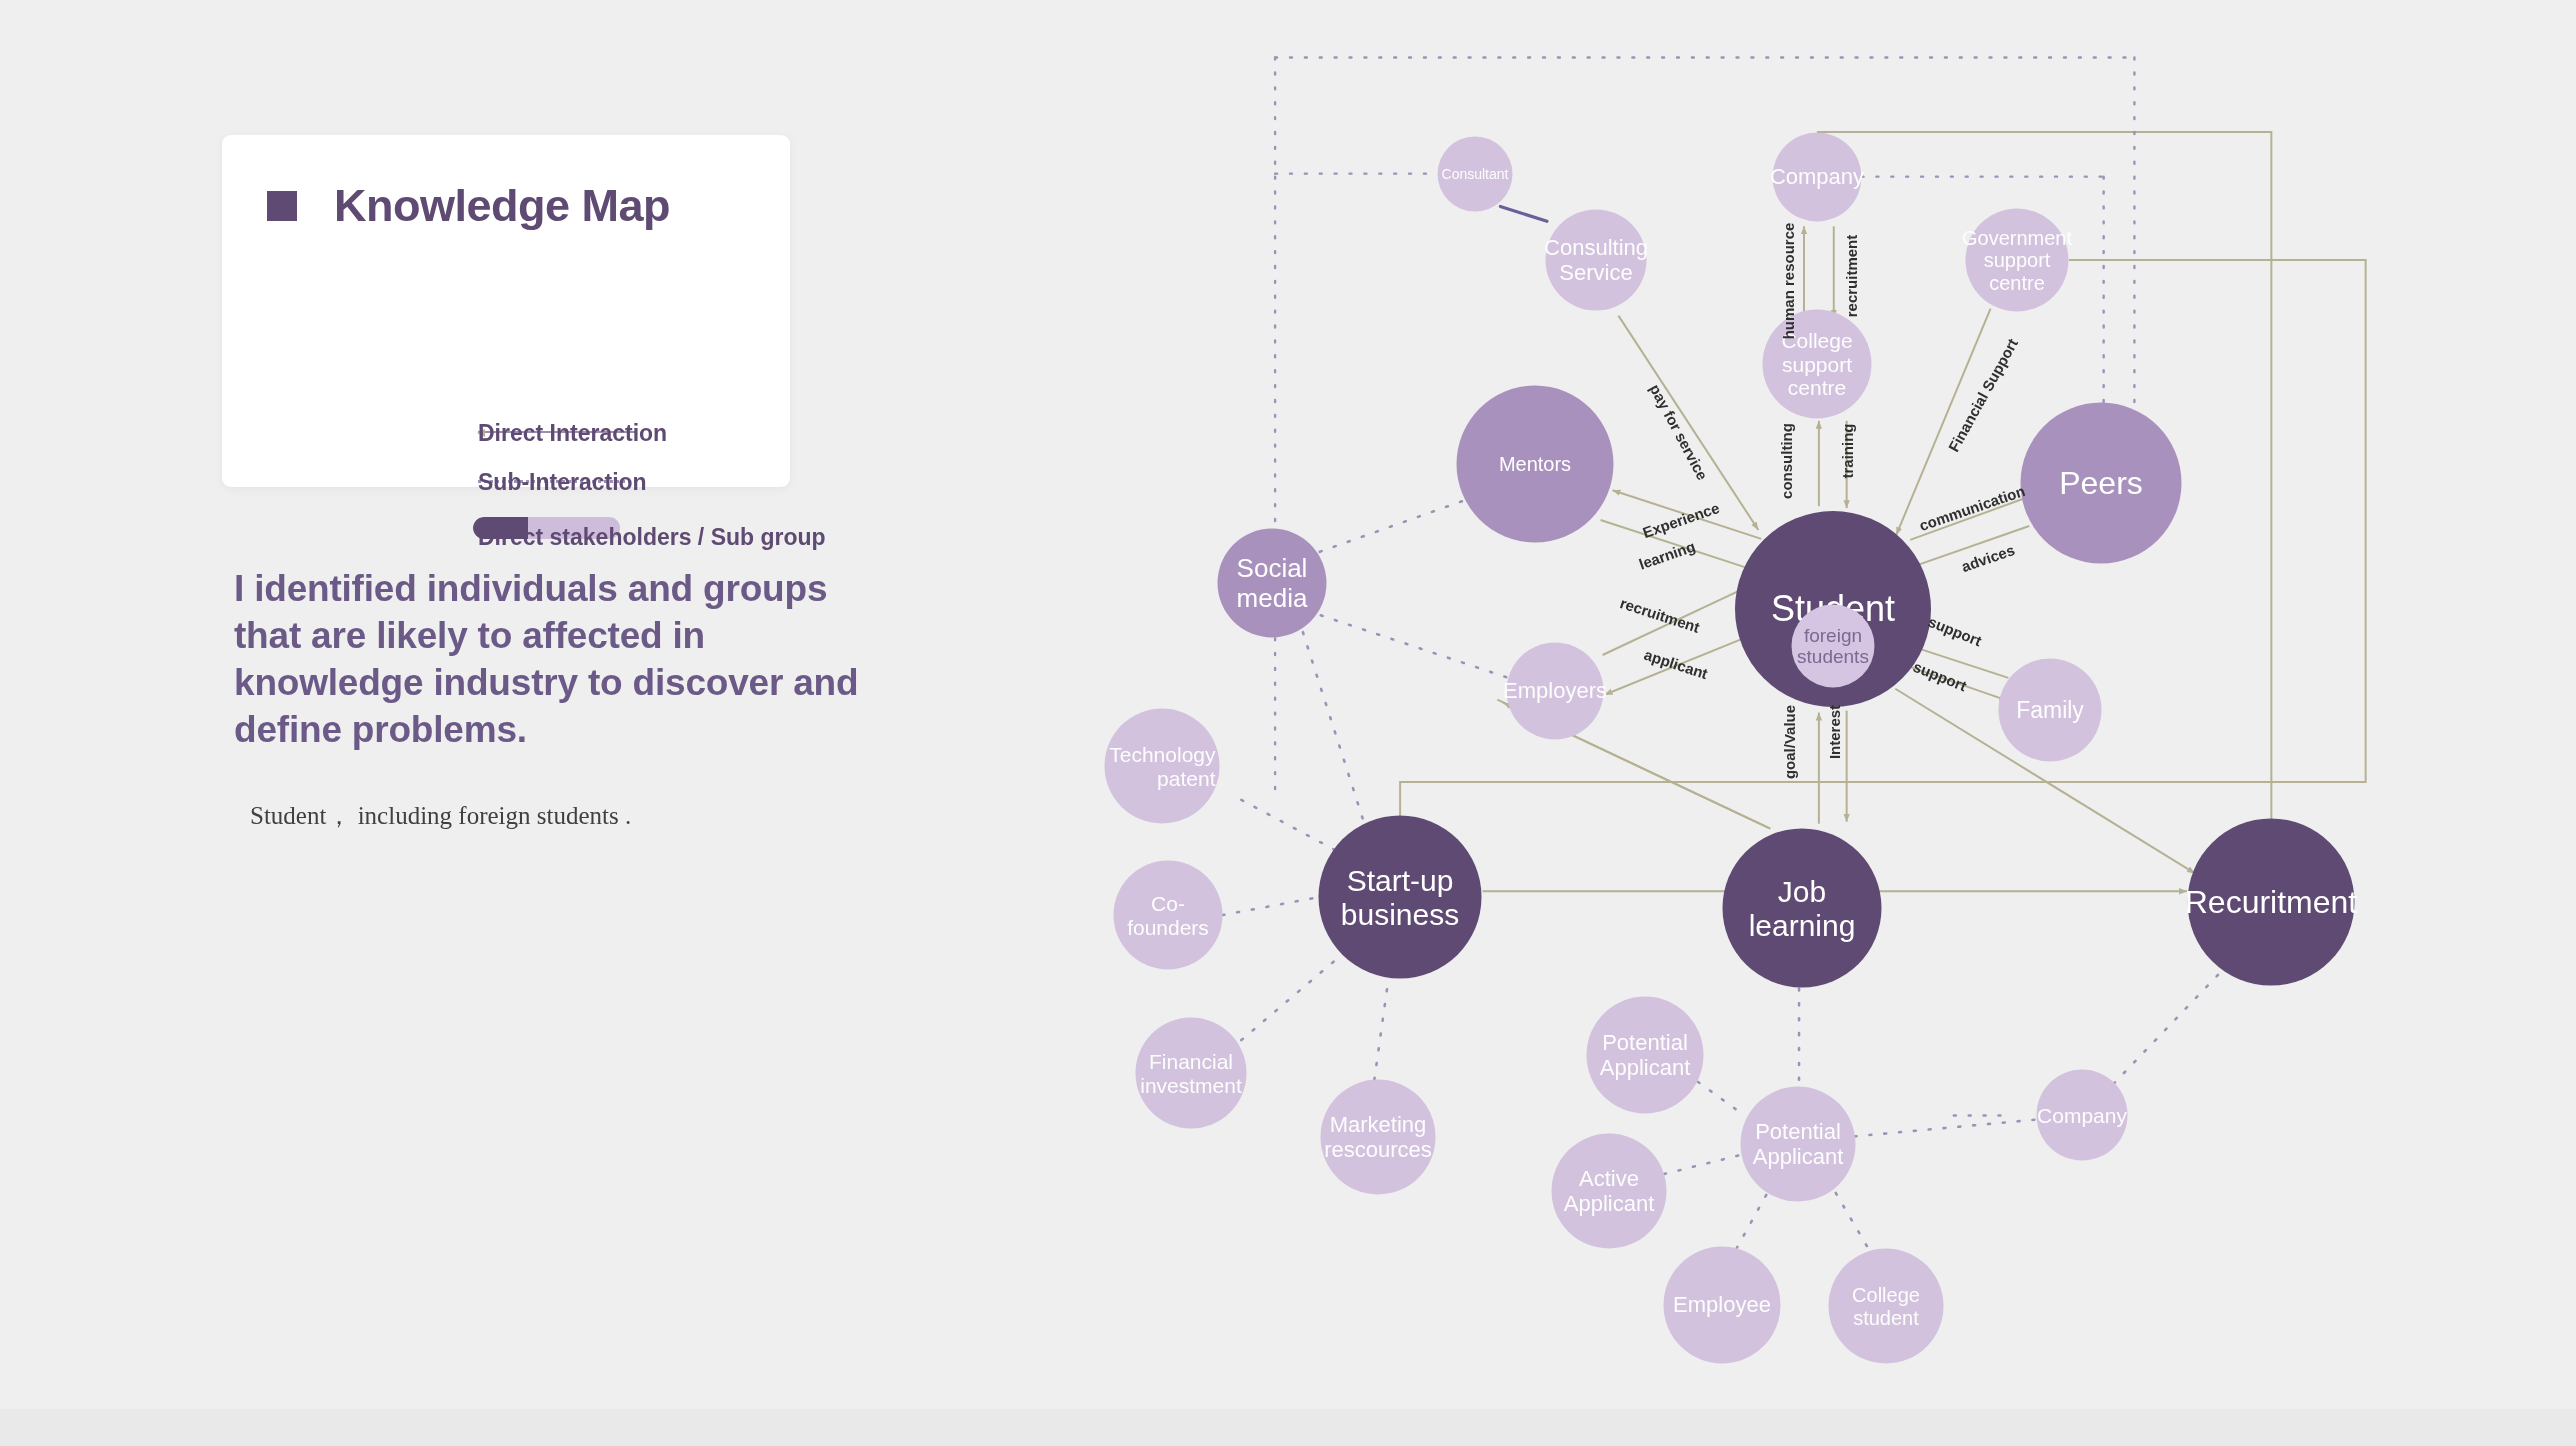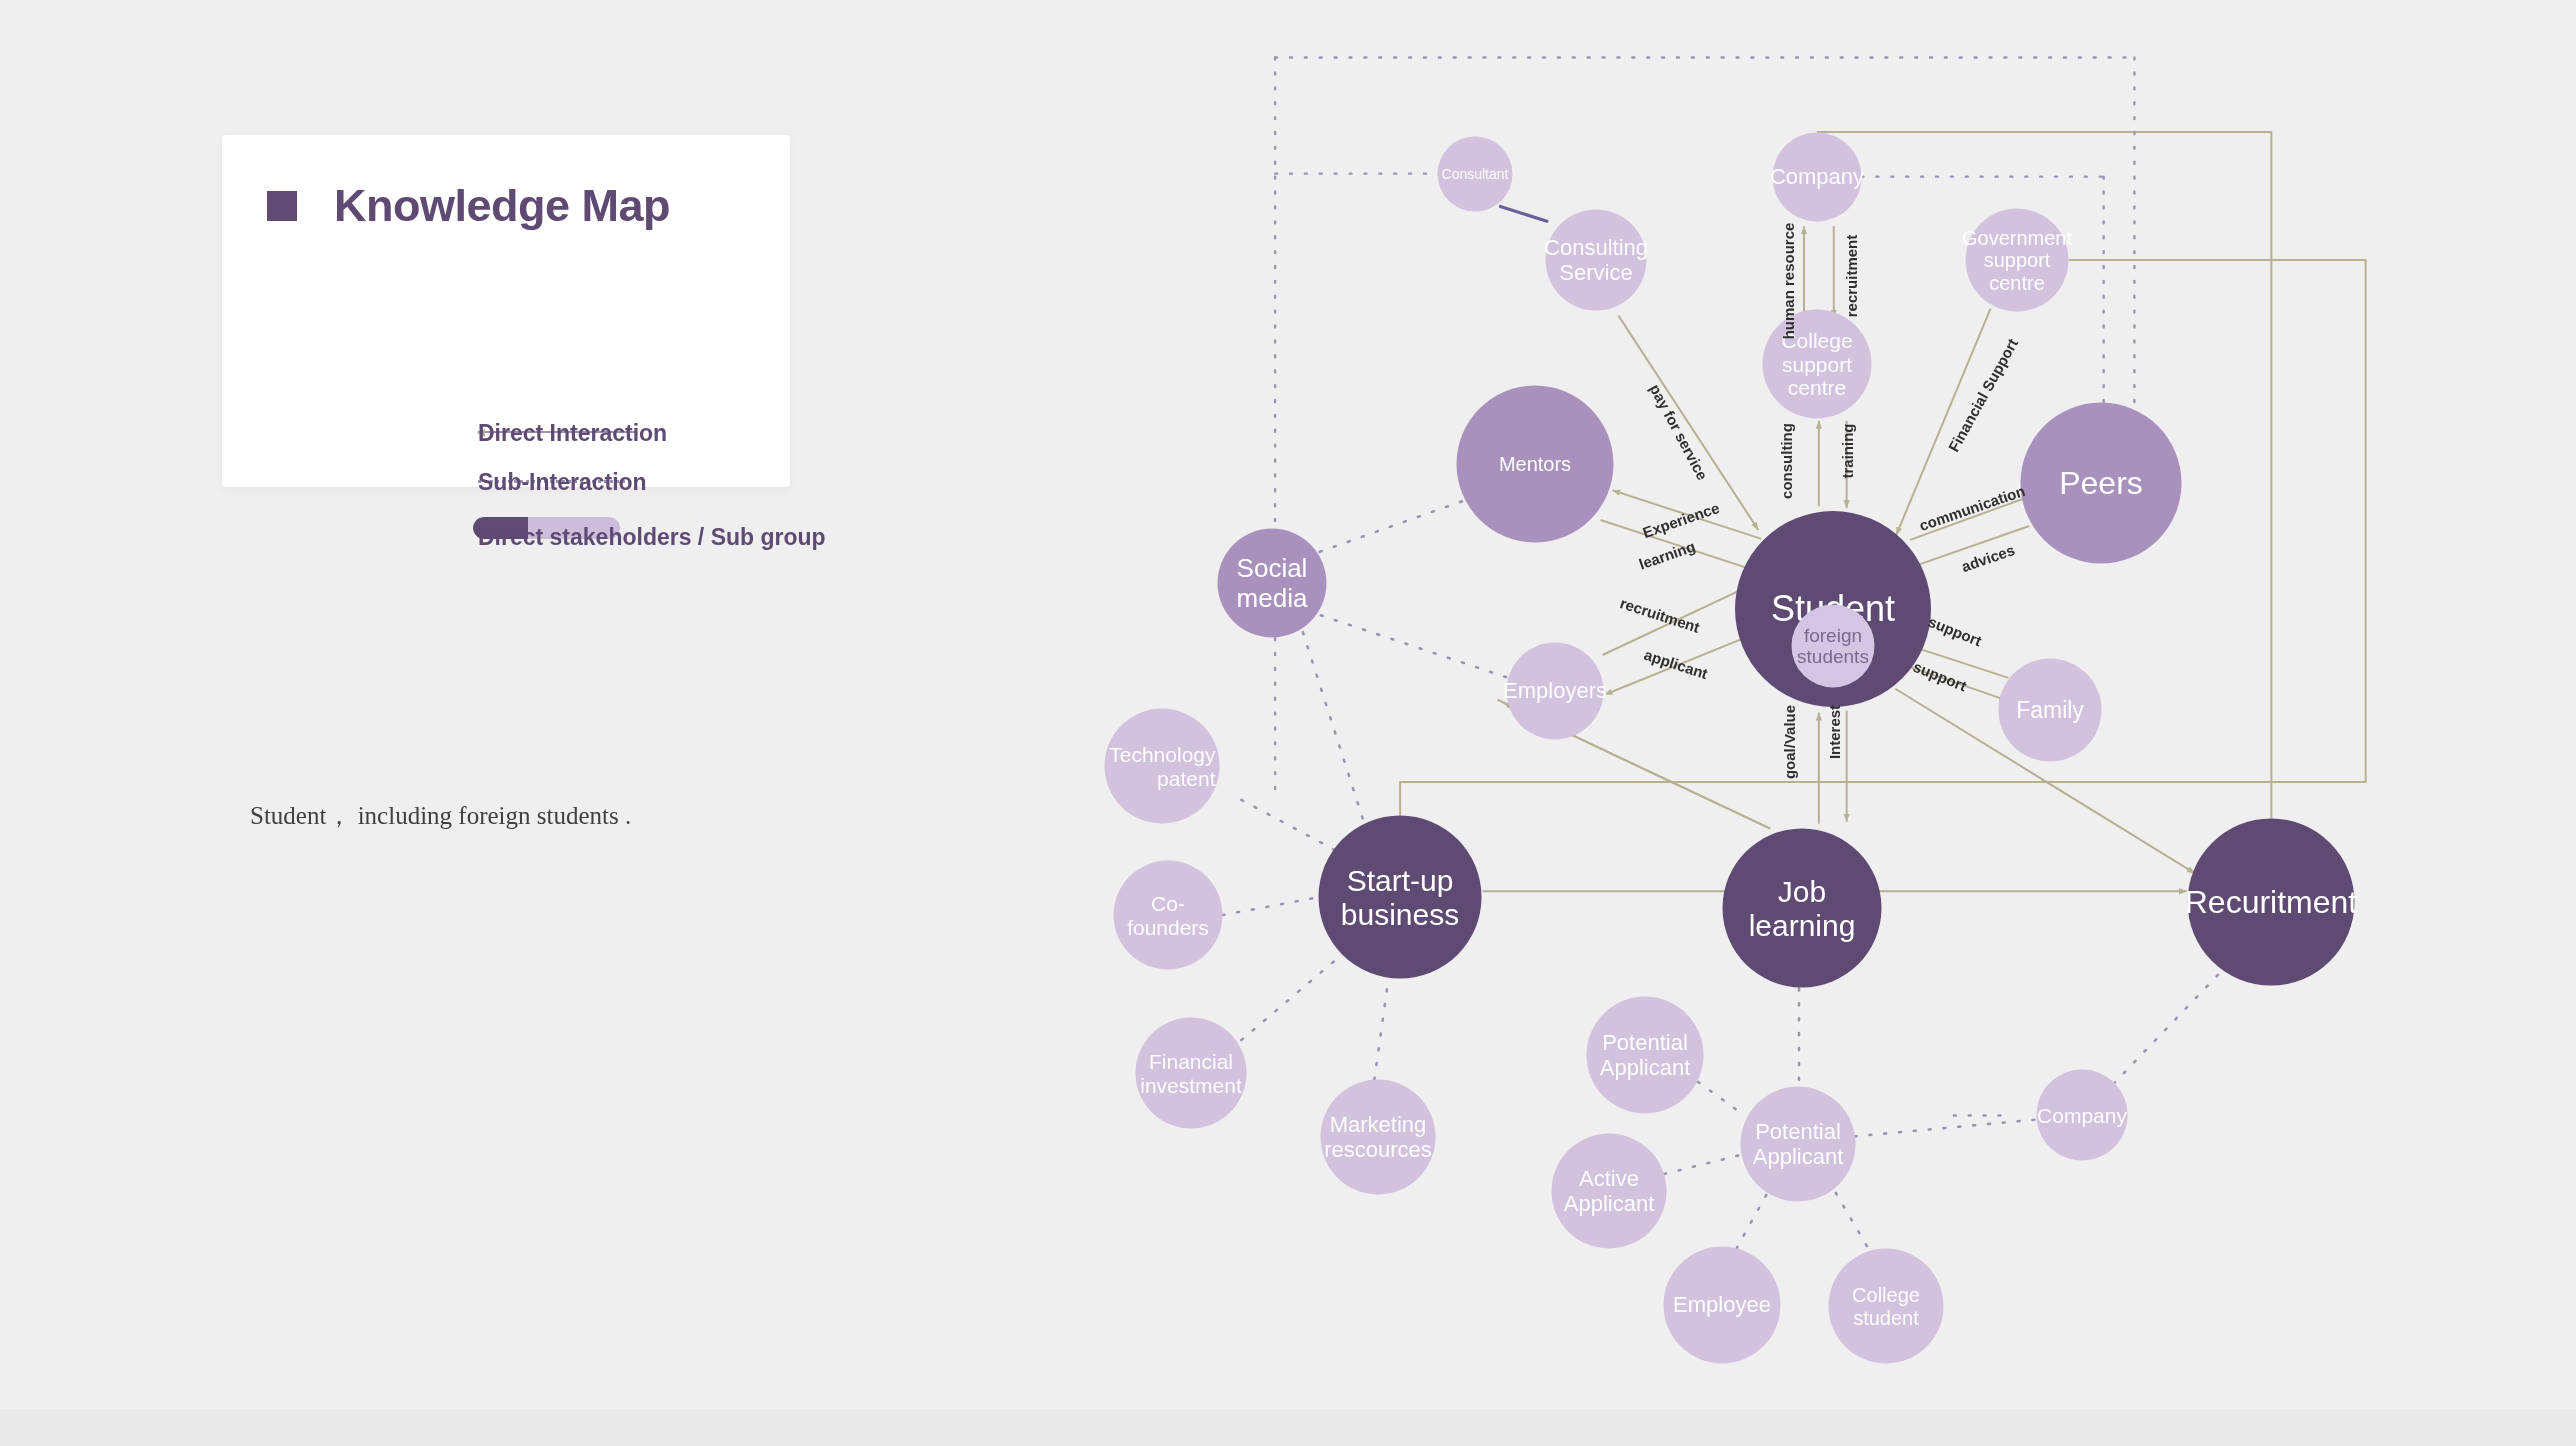--- a/index.html
+++ b/index.html
@@ -16,21 +16,21 @@
     background:#efefef;
   }
   #footer-strip{
     position:absolute;left:0;bottom:0;width:100%;height:38px;
     background:#e9e9ea;
   }
 
   
   #legend-card{
     position:absolute;left:222px;top:135px;width:568px;height:352px;
-    background:#ffffff;border-radius:4px;
+    background:#ffffff;border-radius:9px;
     box-shadow:0 2px 10px rgba(0,0,0,.05);
   }
   #legend-title-row{
     position:absolute;left:45px;top:48px;display:flex;align-items:center;gap:37px;
   }
   #legend-swatch{width:30px;height:30px;background:#5e4a72;}
   #legend-title{
     font-size:45px;font-weight:700;color:#5e4a72;letter-spacing:-0.5px;line-height:1;
   }
   .legend-row{position:absolute;display:flex;align-items:center;}
@@ -285,17 +285,18 @@
     </div>
 
     <div id="legend-bar">
       <div id="legend-bar-fill"></div>
     </div>
     <div class="legend-row" id="legend-row-group">
       <span class="lbl">Direct stakeholders / Sub group</span>
     </div>
   </div>
 
+  <div id="lede">I identified individuals and groups that are likely to affected in knowledge industry to discover and define problems.</div>
   <div id="caption">Student， including foreign students .</div>
 
   <div id="footer-strip"></div>
 </div>
 
 
 </body></html>

